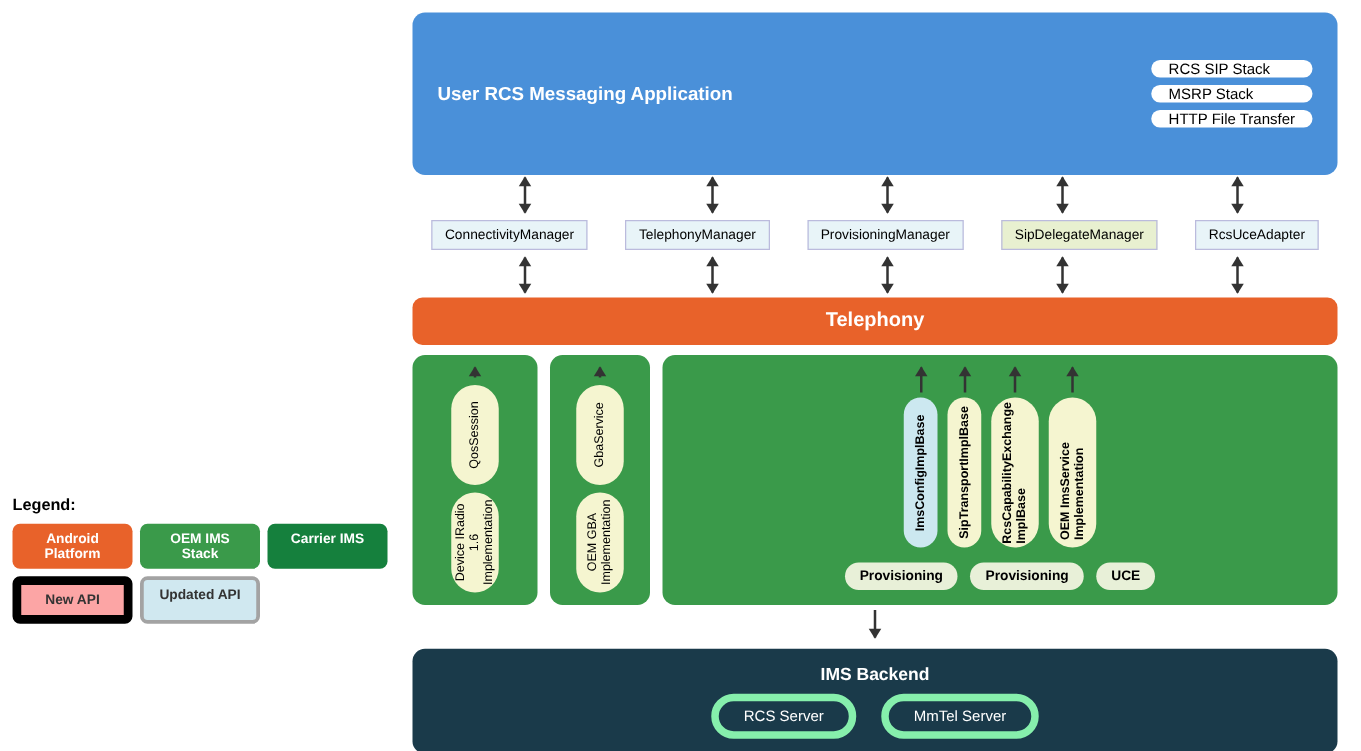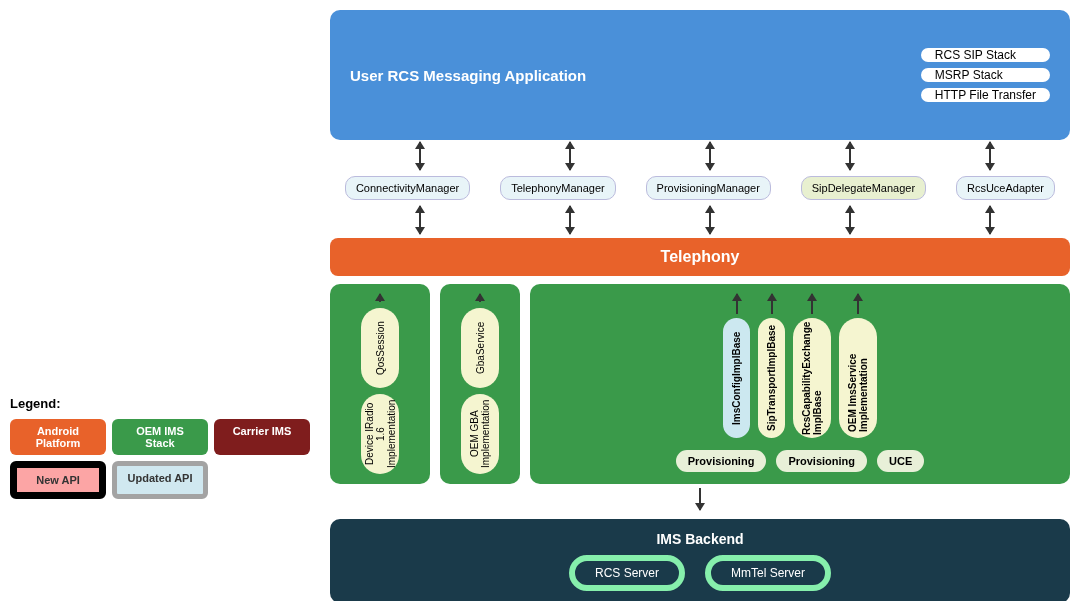--- a/index.html
+++ b/index.html
@@ -52,21 +52,21 @@
 
     
     .api-row {
       display: flex;
       justify-content: space-around;
       align-items: center;
       padding: 4px 0;
     }
     .api-box {
       background: #e8f4f8;
-      border-radius: 10px;
+      border-radius: 0;
       padding: 5px 10px;
       font-size: 11px;
       font-weight: 500;
       border: 1px solid #bbd;
     }
     .api-box.yellow-green {
       background: #e8f0d0;
     }
 
     
@@ -191,23 +191,23 @@
     .legend-item {
       border-radius: 6px;
       padding: 6px 10px;
       font-size: 11px;
       font-weight: bold;
       text-align: center;
     }
     .legend-blue { background: #4a90d9; color: white; }
     .legend-orange { background: #e8622a; color: white; }
     .legend-green { background: #3a9a4a; color: white; }
-    .legend-dark { background: #7f1d1d; color: white; }
+    .legend-dark { background: #15803d; color: white; }
     .legend-cream { background: #fca5a5; color: #333; border: 7px solid #000000; }
-    .legend-lightblue { background: #d0e8f0; color: #333; border: 5px solid #a3a3a3; }
+    .legend-lightblue { background: #d0e8f0; color: #333; border: 3px solid #a3a3a3; }
 
     
     .arrow-container {
       display: flex;
       justify-content: space-around;
       align-items: center;
       height: 28px;
       position: relative;
     }
     .arrow-up-down {

